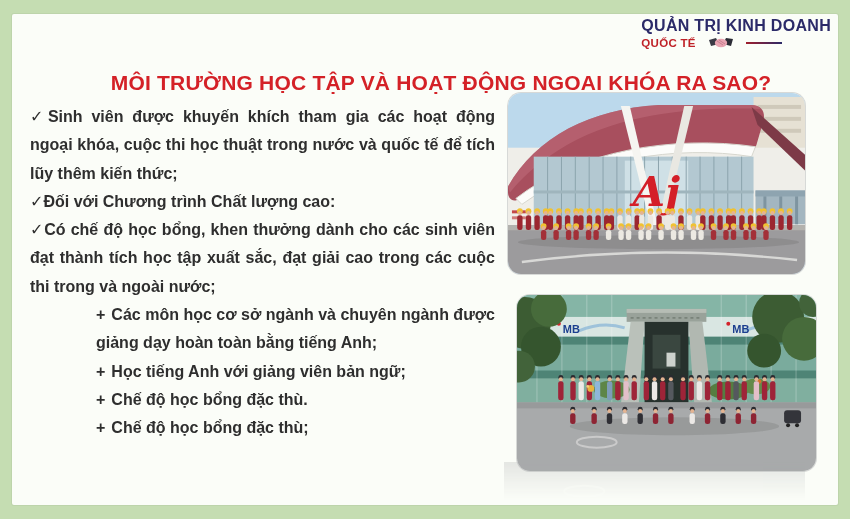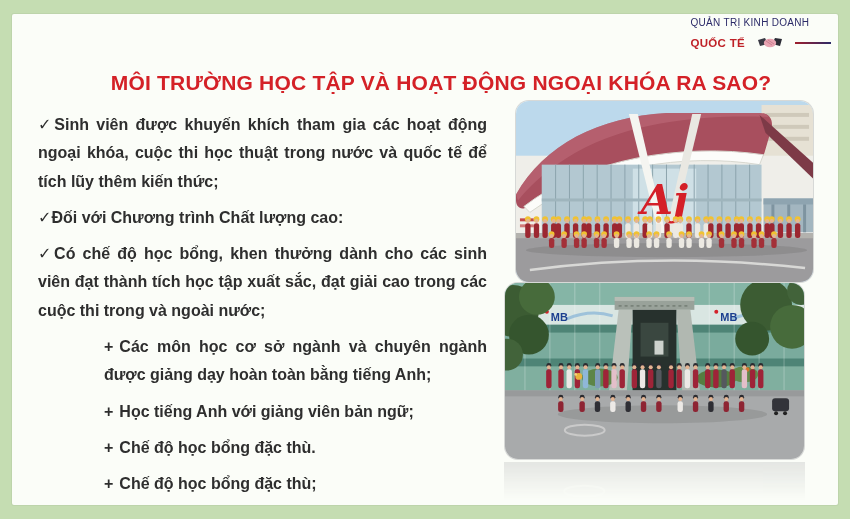--- a/index.html
+++ b/index.html
@@ -1,29 +1,29 @@
 <!DOCTYPE html>
 <html><head>
 <meta charset="utf-8">
 <style>
   html,body{margin:0;padding:0}
   .page{position:relative;width:850px;height:519px;background:#c5ddb2;overflow:hidden;
         font-family:"Liberation Sans","DejaVu Sans",sans-serif}
   .card{position:absolute;left:12px;top:14px;width:826px;height:491px;background:#fbfdf8;
         border-radius:2px;overflow:hidden;box-shadow:0 0 0 1px rgba(0,0,0,0.04)}
   .logo{position:absolute;top:3px;right:7px}
-  .logo-l1{font-size:10px;font-weight:normal;color:#2b2a68;letter-spacing:.3px;white-space:nowrap}
-  .logo-l2{display:flex;align-items:center;gap:13px;margin-top:8px}
+  .logo-l1{font-size:16px;font-weight:bold;color:#2b2a68;letter-spacing:.3px;white-space:nowrap}
+  .logo-l2{display:flex;align-items:center;gap:13px;margin-top:1px}
   .logo-l2 .red{font-size:11.5px;font-weight:bold;color:#bf2127;letter-spacing:.3px}
   .logo-rule{width:36px;height:2px;background:linear-gradient(to right,#a01f2d,#2b2a68)}
   .title{position:absolute;top:41px;left:0;width:100%;margin:16px;text-align:center;
          font-size:21px;font-weight:bold;color:#d42127;letter-spacing:.2px}
   .content{position:absolute;left:18px;top:89px;width:465px;font-size:16px;font-weight:bold;
            color:#2e2e2e;line-height:28.3px;text-align:justify}
-  .content p{margin:8px}
+  .content p{margin:0}
   .sub{padding-left:66px}
   .sub .plus{padding-right:6px}
   .photo{position:absolute;border-radius:14px;overflow:hidden;background:#fff;
          border:1px solid rgba(110,120,110,.28);box-sizing:border-box}
   .photo svg{display:block;width:100%;height:100%}
   #photo1{left:495px;top:78px;width:299px;height:183px}
   #photo2{left:492px;top:268px;width:301px;height:178px}
   .refl{position:absolute;left:492px;top:448px;width:301px;height:45px;overflow:hidden;opacity:.32;
         -webkit-mask-image:linear-gradient(to bottom,rgba(0,0,0,.85),rgba(0,0,0,0) 85%);
         mask-image:linear-gradient(to bottom,rgba(0,0,0,.85),rgba(0,0,0,0) 85%)}
@@ -54,21 +54,21 @@
     <div class="content">
       <p><span>✓</span><span>Sinh viên được khuyến khích tham gia các hoạt động ngoại khóa, cuộc thi học thuật trong nước và quốc tế để tích lũy thêm kiến thức;</span></p>
       <p><span>✓</span><span>Đối với Chương trình Chất lượng cao:</span></p>
       <p><span>✓</span><span>Có chế độ học bổng, khen thưởng dành cho các sinh viên đạt thành tích học tập xuất sắc, đạt giải cao trong các cuộc thi trong và ngoài nước;</span></p>
       <p class="sub"><span class="plus">+</span><span>Các môn học cơ sở ngành và chuyên ngành được giảng dạy hoàn toàn bằng tiếng Anh;</span></p>
       <p class="sub"><span class="plus">+</span><span>Học tiếng Anh với giảng viên bản ngữ;</span></p>
       <p class="sub"><span class="plus">+</span><span>Chế độ học bổng đặc thù.</span></p>
       <p class="sub"><span class="plus">+</span><span>Chế độ học bổng đặc thù;</span></p>
     </div>
 
-    <figure class="photo" id="photo1" style="margin:8px">
+    <figure class="photo" id="photo1" style="margin:0">
       <svg viewBox="0 0 300 182" preserveAspectRatio="none" role="img" aria-label="Đoàn sinh viên đội mũ bảo hộ vàng chụp ảnh trước tòa nhà nhà máy có logo đỏ">
         <rect x="0" y="0" width="300" height="182" fill="#bcd9ec"></rect>
         <rect x="0" y="70" width="300" height="112" fill="#dcecf6"></rect>
         <rect x="248" y="4" width="52" height="96" fill="#e6e1d4"></rect>
         <rect x="252" y="12" width="44" height="4" fill="#cfc9ba"></rect>
         <rect x="252" y="24" width="44" height="4" fill="#cfc9ba"></rect>
         <rect x="252" y="36" width="44" height="4" fill="#cfc9ba"></rect>
         <rect x="0" y="55" width="300" height="85" fill="#efeee9"></rect>
         <path d="M0,94 C28,44 84,16 152,12 L246,12 C257,12 260,20 258,28 L251,52 C248,61 241,63 232,60 C168,44 72,60 12,106 C5,111 0,106 0,100 Z" fill="#a84f5e"></path>
         <path d="M0,94 C28,44 84,16 152,12 L246,12 C250,12 253,13 255,16 C200,14 120,18 60,52 C30,69 12,88 2,100 Z" fill="#c2707e" opacity="0.5"></path>
@@ -264,21 +264,21 @@
             <circle cx="248" cy="133.8" r="2.9" fill="#f0c232"></circle>
             <circle cx="248" cy="135.7" r="2.05" fill="#e4b492"></circle>
             <rect x="245.3" y="137.8" width="5.4" height="10" rx="2.3" fill="#a33038"></rect>
             <circle cx="260.6" cy="133.8" r="2.9" fill="#f0c232"></circle>
             <circle cx="260.6" cy="135.7" r="2.05" fill="#e4b492"></circle>
             <rect x="257.90000000000003" y="137.8" width="5.4" height="10" rx="2.3" fill="#a33038"></rect>
           </g>
       </svg>
     </figure>
 
-    <figure class="photo" id="photo2" style="margin:0">
+    <figure class="photo" id="photo2" style="margin:12px">
       <svg viewBox="0 0 300 177" preserveAspectRatio="none" role="img" aria-label="Nhóm sinh viên áo đỏ chụp ảnh trước tòa nhà ngân hàng MB">
         <g id="p2scene">
           <rect width="300" height="112" fill="#6fa294"></rect>
           <rect y="0" width="300" height="22" fill="#85b5a6"></rect>
           <rect y="22" width="300" height="20" fill="#d9e6e2"></rect>
           <rect y="42" width="300" height="8" fill="#4e8476"></rect>
           <rect y="50" width="300" height="26" fill="#7aab9d"></rect>
           <rect y="76" width="300" height="8" fill="#4e8476"></rect>
           <rect y="84" width="300" height="28" fill="#80af9f"></rect>
           <path d="M20,0 V112 M45,0 V112 M70,0 V112 M95,0 V112 M205,0 V112 M230,0 V112 M255,0 V112 M280,0 V112" stroke="rgba(255,255,255,0.18)" stroke-width="1.5" fill="none"></path>

